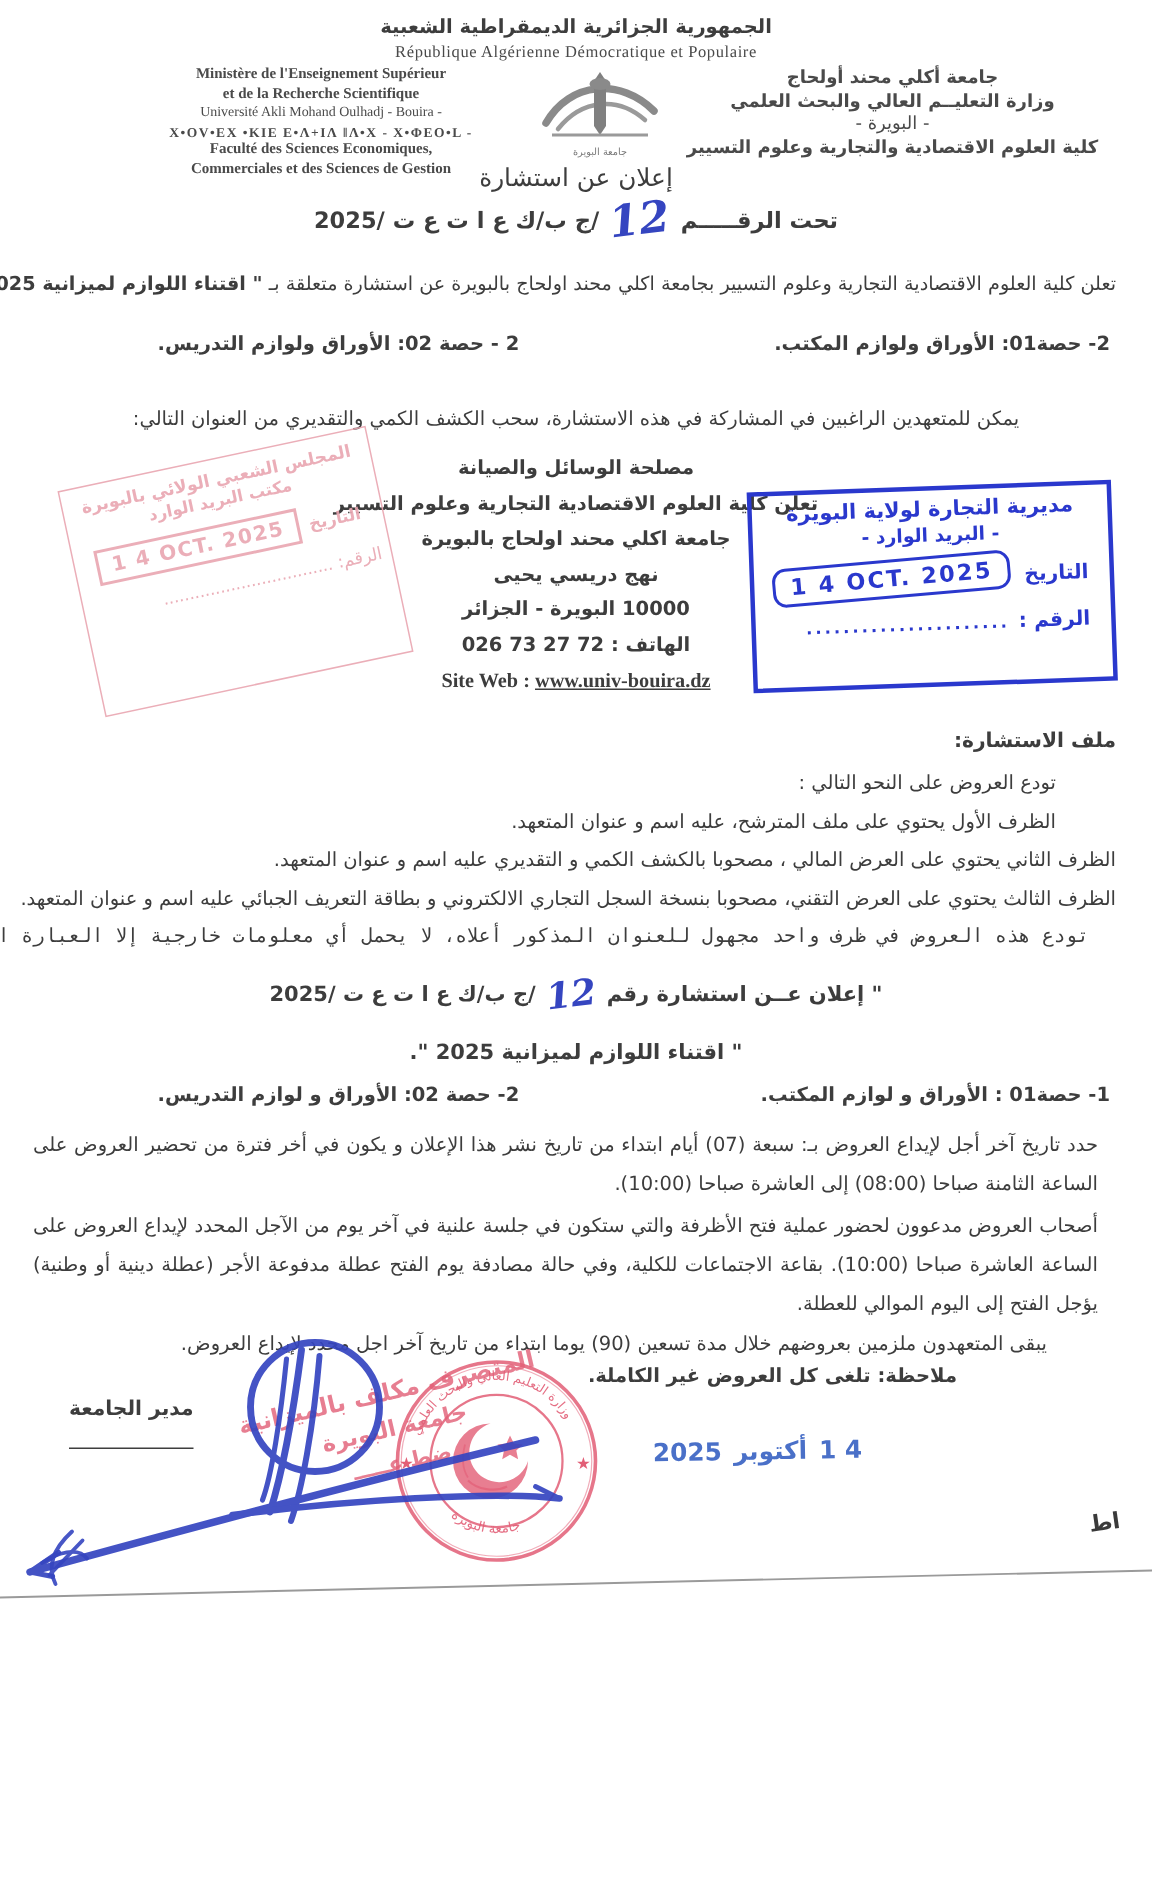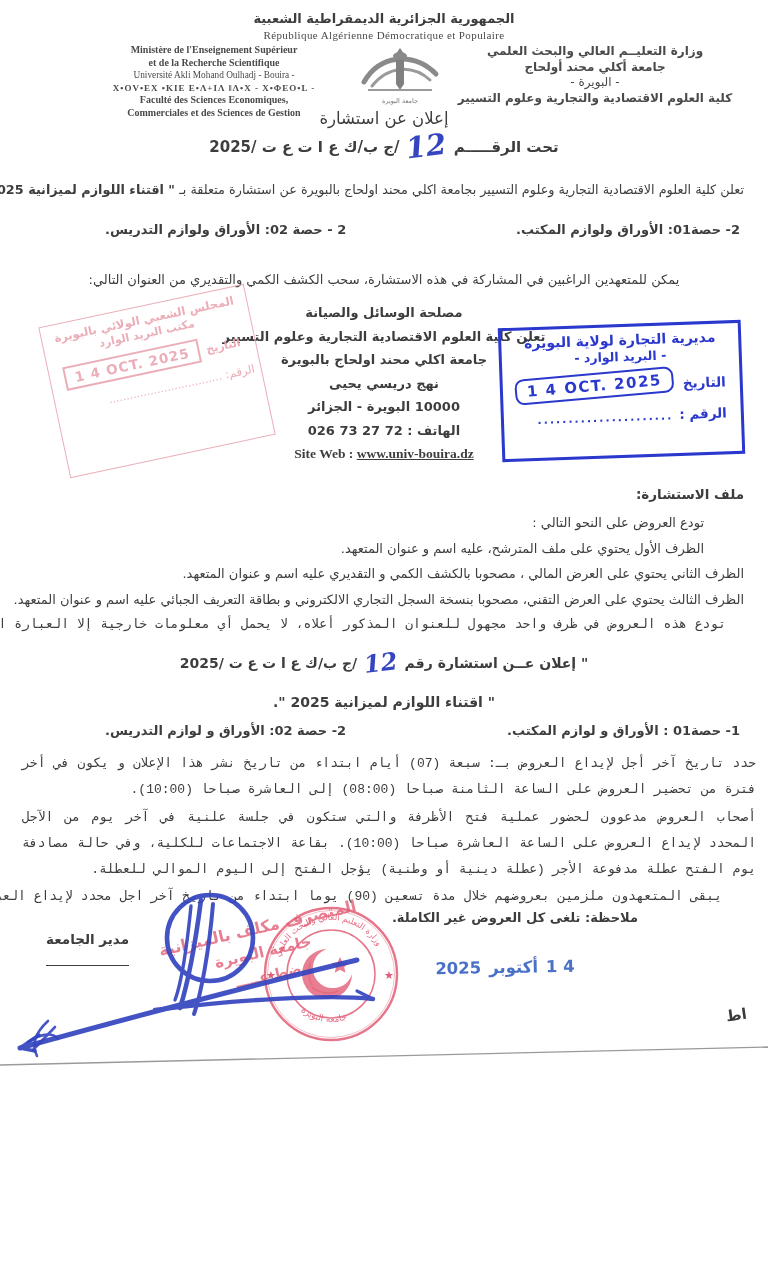--- a/index.html
+++ b/index.html
@@ -74,21 +74,21 @@
   .dossier .i2{padding-right:18px;font-family:Liberation Mono, monospace;}
 
   
   .quote1{top:651px;display:flex;justify-content:center;align-items:center;direction:rtl;left:0;right:0;}
   .quote1 .txt{font-size:14px;font-weight:700;}
   .quote1 .hand-num{font-size:24px;}
   .quote2{top:694px;font-size:14px;font-weight:700;}
   .lots-bottom{top:723px;}
 
   
-  .terms{left:22px;right:12px;font-size:13px;line-height:26px;text-align:justify;text-align-last:right;font-family:Liberation Mono, monospace;}
+  .terms{left:22px;right:36px;font-size:13px;line-height:26px;text-align:justify;text-align-last:right;}
   .p1{top:751px;}
   .p2{top:805px;}
   .p3{top:884px;text-align:right;padding-right:34px;}
   .note{top:910px;right:130px;font-size:13px;font-weight:700;}
 
   
   .sig-title{left:46px;top:931px;font-size:13.5px;font-weight:700;border-bottom:1.3px solid #3d3d3d;padding-bottom:18px;}
   .red-lines{left:128px;top:916px;width:270px;transform:rotate(-13deg);color:var(--red-stamp);
     direction:rtl;text-align:center;opacity:.8;line-height:24px;}
   .red-lines .r1{font-size:16px;font-weight:700;letter-spacing:1px;}
@@ -126,22 +126,22 @@
       <path d="M12,38 C28,10 62,8 84,30" fill="none" stroke="#8a8a8a" stroke-width="5" stroke-linecap="round"></path>
       <path d="M20,42 C36,22 60,20 78,36" fill="none" stroke="#9a9a9a" stroke-width="3" stroke-linecap="round"></path>
       <path d="M48,4 L52,10 L52,40 L48,46 L44,40 L44,10 Z" fill="#808080"></path>
       <ellipse cx="48" cy="12" rx="7" ry="4" fill="#8a8a8a"></ellipse>
       <path d="M16,46 L80,46" stroke="#9a9a9a" stroke-width="2"></path>
     </svg>
     <div class="cap ar">جامعة البويرة</div>
   </div>
 
   <div class="abs ar hdr-right">
+    <div class="b">جامعة أكلي محند أولحاج</div>
     <div class="b">وزارة التعليــم العالي والبحث العلمي</div>
-    <div class="b">جامعة أكلي محند أولحاج</div>
     <div>- البويرة -</div>
     <div class="b">كلية العلوم الاقتصادية والتجارية وعلوم التسيير</div>
   </div>
 
   <div class="abs ctr ar doc-title">إعلان عن استشارة</div>
   <div class="abs ref-line">
     <span class="txt ar">تحت الرقـــــم</span>
     <span class="hand-num">12</span>
     <span class="txt ar">/ج ب/ك ع ا ت ع ت /2025</span>
   </div>

